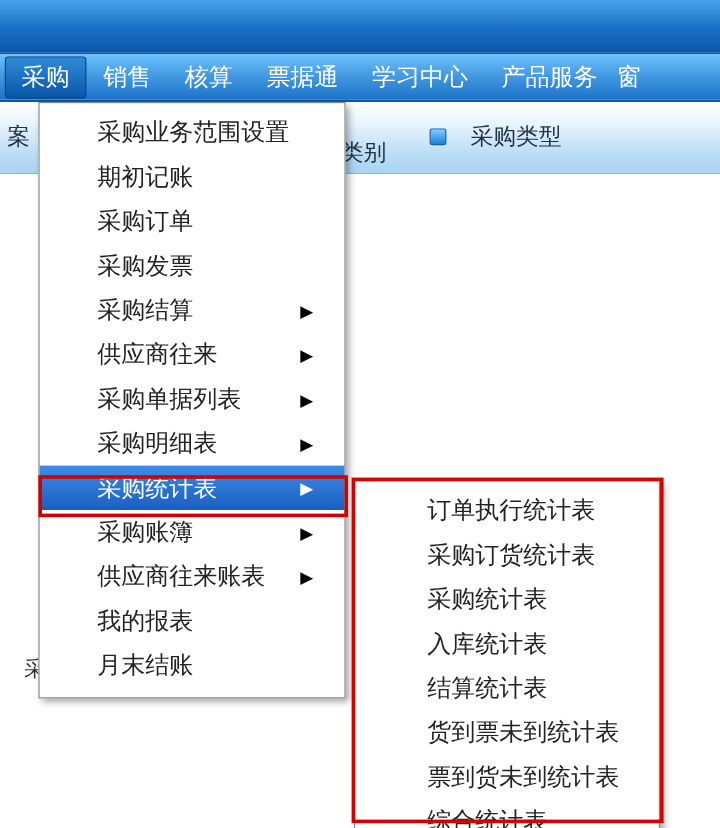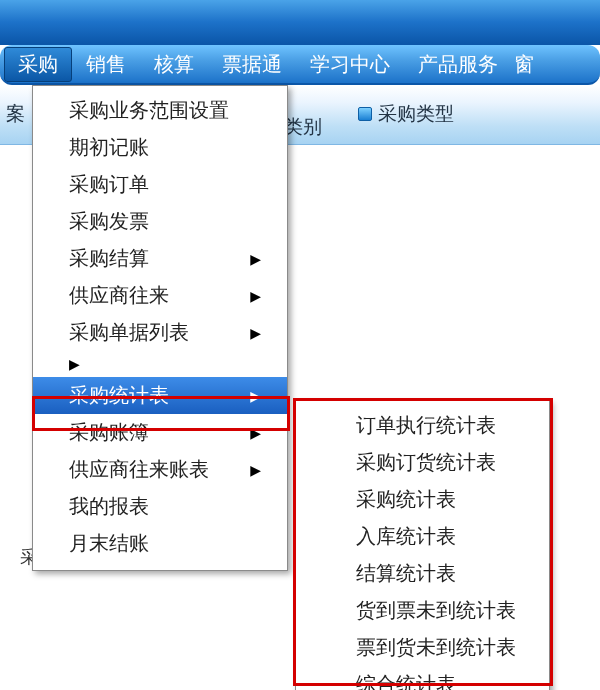--- a/index.html
+++ b/index.html
@@ -24,21 +24,20 @@
     display:flex;
     align-items:center;
     padding:0 4px;
     background:linear-gradient(#6fc3ff 0%, #4a9fe5 40%, #1c72c9 100%);
     border-bottom:2px solid #0b56a8;
     color:#fff;
     font-size:20px;
     font-weight:500;
     white-space:nowrap;
     overflow:hidden;
-    border-radius:12px;
   }
   .menubar .mi{
     padding:4px 14px;
     cursor:default;
   }
   .menubar .mi.active{
     background:linear-gradient(#2f8ad8,#0b57a6);
     border:1px solid #063f7a;
     border-radius:3px;
     padding:3px 13px;
@@ -53,21 +52,21 @@
     font-size:19px;
     color:#234;
   }
   .ribbon .lbl-an{
     position:absolute;left:6px;top:16px;
   }
   .ribbon .lbl-lb{
     position:absolute;left:284px;top:16px;margin-top:13px;
   }
   .ribbon .lbl-lx{
-    position:absolute;left:358px;top:16px;display:flex;align-items:center;gap:6px;
+    position:absolute;left:358px;top:16px;display:flex;align-items:center;gap:20px;
   }
   .ribbon .sqicon{
     width:14px;height:14px;
     background:linear-gradient(#7dd0ff,#1a7fd3);
     border:1px solid #0e5fa5;
     border-radius:2px;
     display:inline-block;
   }
   
   .content{
@@ -83,21 +82,21 @@
     position:absolute;
     left:32px; top:85px;
     width:256px;
     background:#fff;
     border:1px solid #8a8a8a;
     box-shadow:3px 3px 6px rgba(0,0,0,0.35);
     padding:6px 0 8px 0;
     font-size:20px;
   }
   .dropdown .item{
-    padding:5px 26px 5px 36px;
+    padding:5px 26px 5px 48px;
     display:flex;
     align-items:center;
     justify-content:space-between;
     cursor:default;
     white-space:nowrap;
     text-align:center;
   }
   .dropdown .item .arrow{
     font-size:14px;color:#000;
   }
@@ -185,20 +184,21 @@
     </div>
   <div class="item">
       <span>供应商往来</span>
       <span class="arrow">▶</span>
     </div>
   <div class="item">
       <span>采购单据列表</span>
       <span class="arrow">▶</span>
     </div>
   <div class="item">
+      <span>采购明细表</span>
       <span class="arrow">▶</span>
     </div>
   <div class="item highlight">
       <span>采购统计表</span>
       <span class="arrow">▶</span>
     </div>
   <div class="item">
       <span>采购账簿</span>
       <span class="arrow">▶</span>
     </div>

